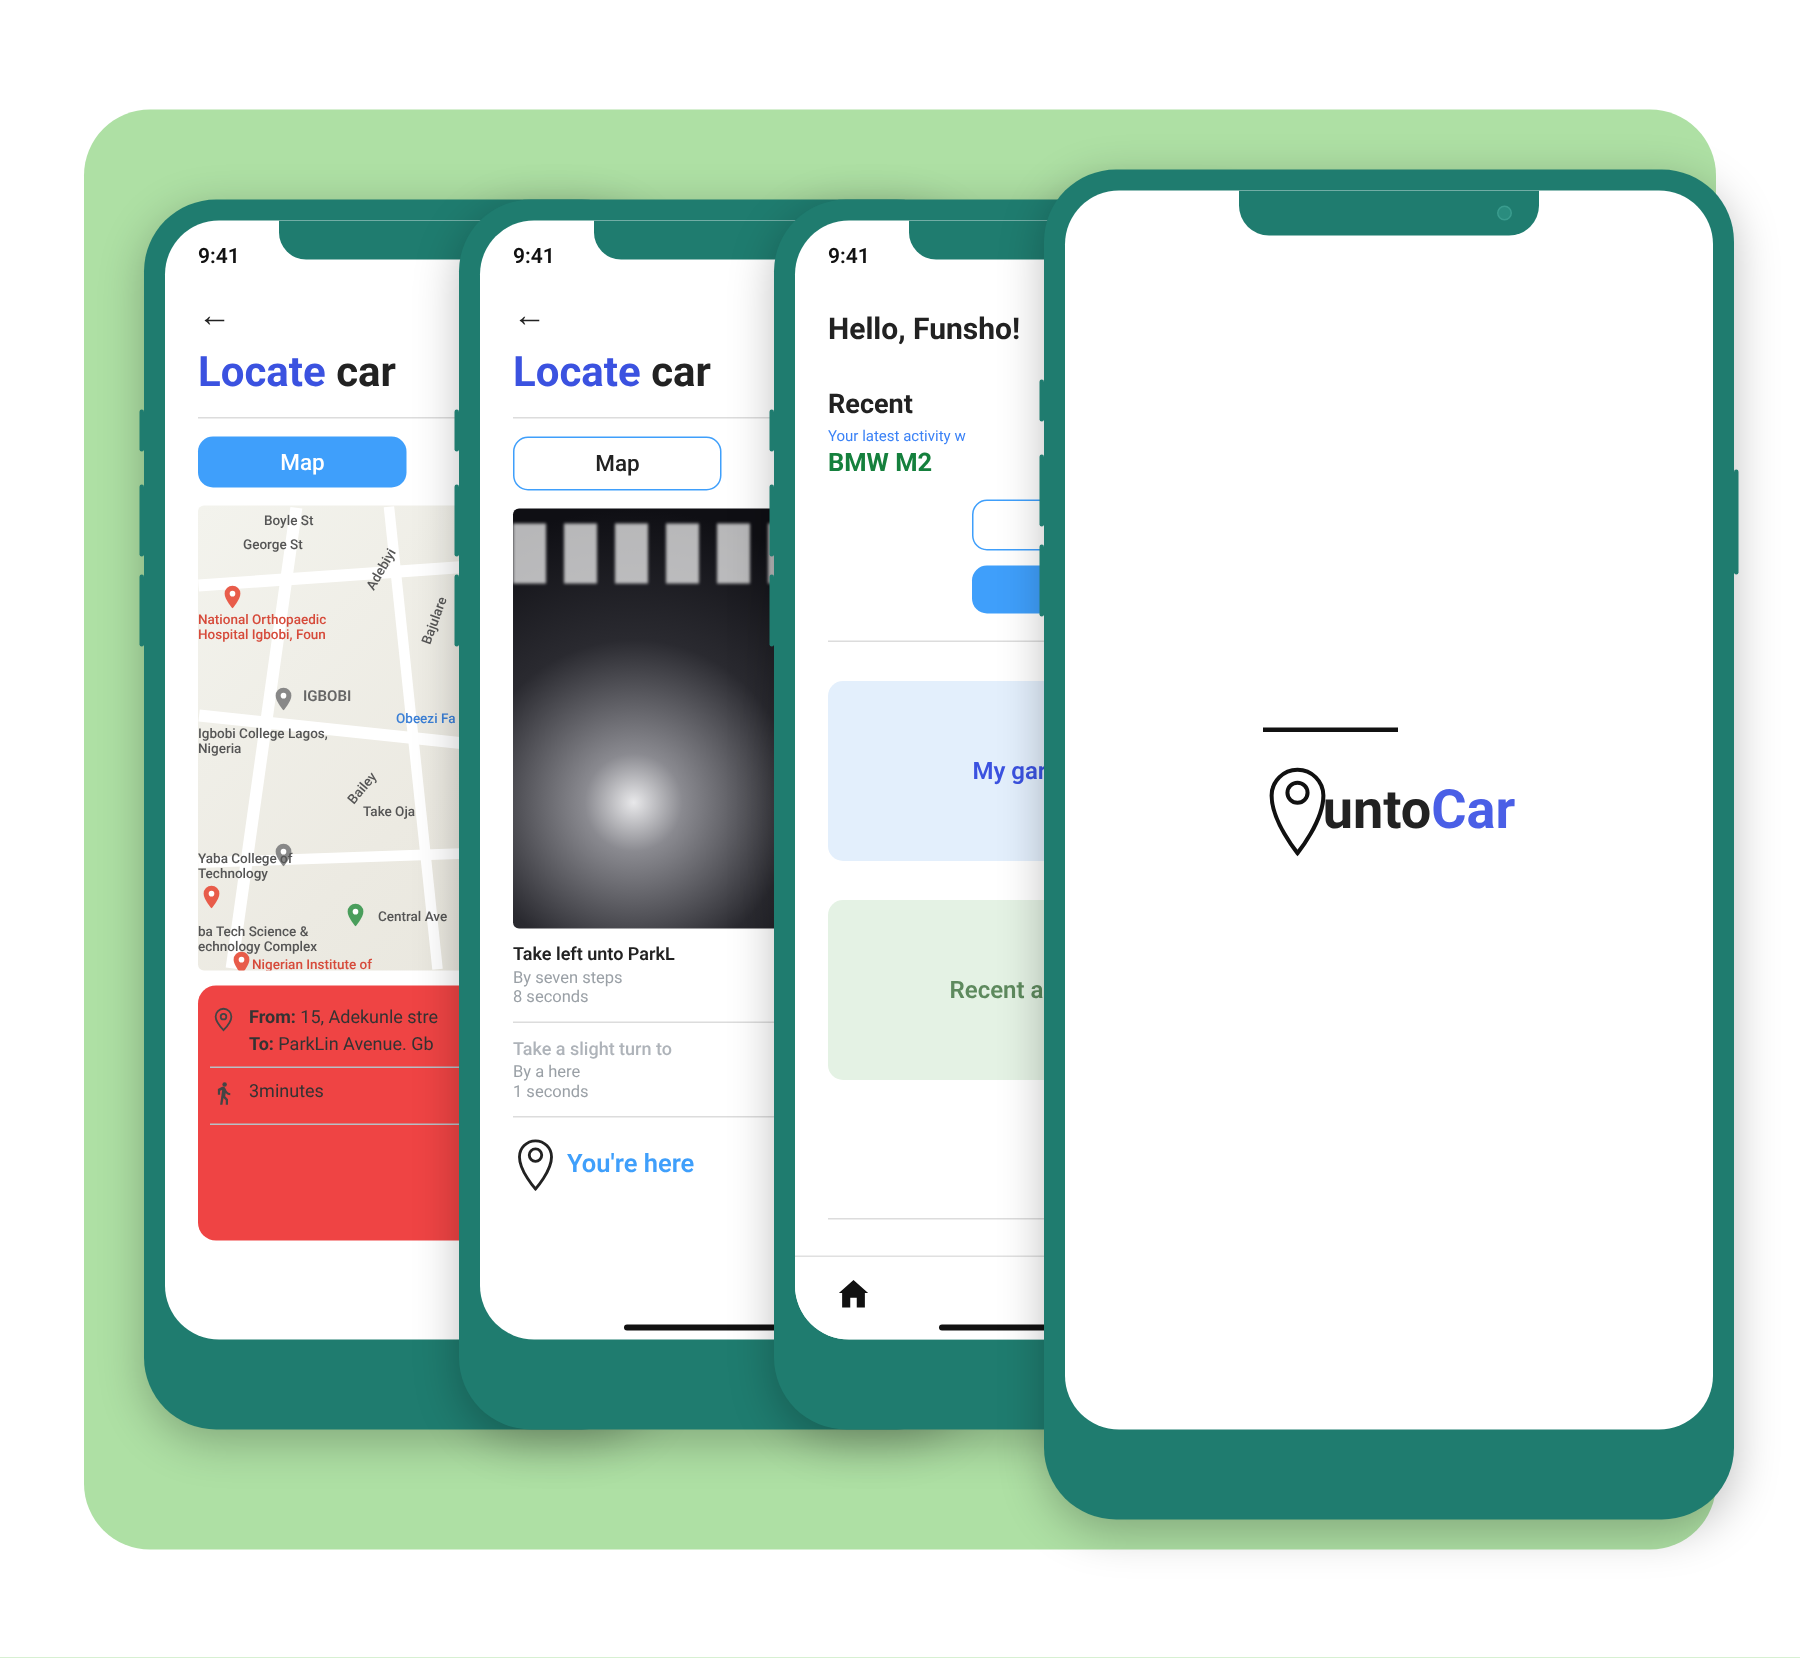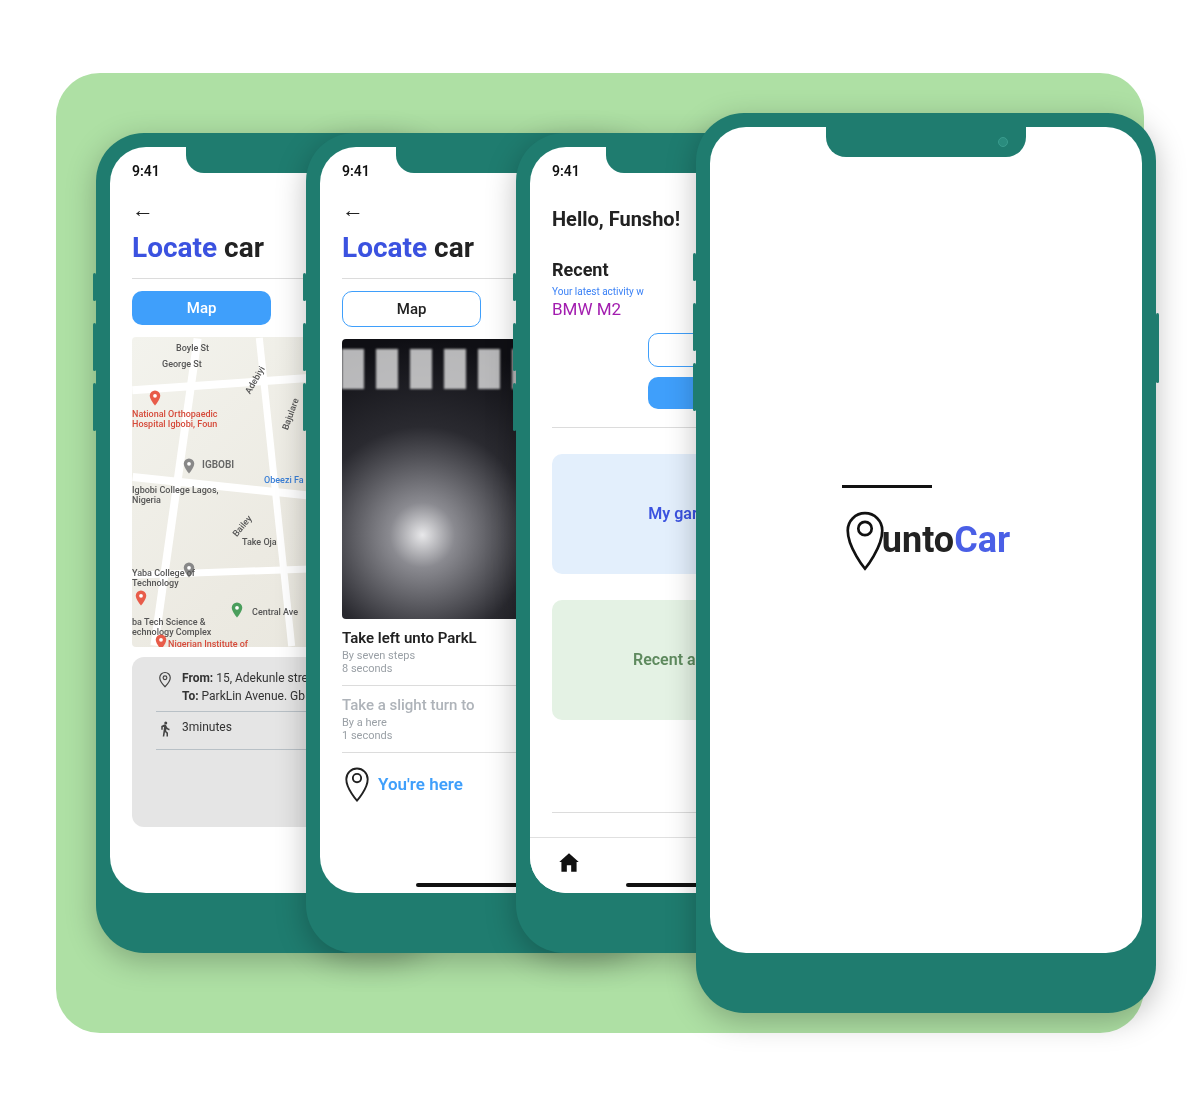--- a/index.html
+++ b/index.html
@@ -34,40 +34,40 @@
 .mapimg .r1{left:0;top:40px;right:0;height:8px;transform:rotate(-4deg)}
 .mapimg .r2{left:40px;top:0;bottom:0;width:8px;transform:rotate(8deg)}
 .mapimg .r3{left:0;top:150px;right:0;height:8px;transform:rotate(6deg)}
 .mapimg .r4{left:140px;top:0;bottom:0;width:7px;transform:rotate(-6deg)}
 .mapimg .r5{left:0;top:230px;right:0;height:7px;transform:rotate(-2deg)}
 .mpin{position:absolute;width:18px;height:18px}
 .mpin svg{width:18px;height:18px}
 .lbl{position:absolute;font-size:9px;color:#555;font-weight:500}
 .lbl.red{color:#d64a3a}
 .lbl.bold{font-weight:600;color:#666;font-size:10px}
-.routebox{background:#e5e5e5;border-radius:12px;margin-top:10px;padding:14px 24px;height:170px;position:relative}
+.routebox{background:#ef4444;border-radius:12px;margin-top:10px;padding:14px 8px;height:170px;position:relative}
 .routebox hr{border:none;border-top:1px solid #b8c0c6;margin:8px 0}
 .rb-line{display:flex;align-items:flex-start;gap:8px;font-size:12px;color:#333}
 .rb-line .ic{width:18px;flex-shrink:0;color:#444}
 .rb-line b{font-weight:700}
 .found-btn{position:absolute;right:-4px;bottom:6px;background:#3044d6;color:#fff;font-size:13px;font-weight:600;padding:10px 14px;border-radius:8px}
 .garagephoto{width:100%;height:280px;border-radius:4px;background:radial-gradient(circle at 30% 70%,#e8e8ea 0%,#8a8a90 12%,#2a2a30 40%,#0f0f14 72%);position:relative;overflow:hidden}
 .garagephoto::before{content:"";position:absolute;left:0;right:0;top:10px;height:40px;background:repeating-linear-gradient(90deg,rgba(255,255,255,.7) 0 22px,transparent 22px 34px);filter:blur(1px)}
 .garagephoto::after{content:"";position:absolute;right:6px;top:44px;width:50px;height:16px;background:#d33;border-radius:2px}
 .dir{border-bottom:1px solid #dcdcdc;padding:10px 0}
-.dir .d1{font-size:15px;font-weight:600;color:#222}
+.dir .d1{font-size:12px;font-weight:600;color:#222}
 .dir .d2{font-size:11px;color:#9aa0a6;margin-top:2px}
 .dir .d3{font-size:11px;color:#9aa0a6}
 .dir.faded .d1{color:#aeb3b9;font-weight:500}
 .here{display:flex;align-items:center;gap:6px;margin-top:12px;color:#3f9ffb;font-size:17px;font-weight:600}
 .here svg{width:30px;height:38px;color:#222}
 .hello{font-size:20px;font-weight:700;color:#222;margin:10px 0 28px}
 .sect{font-size:18px;font-weight:700;color:#222}
 .sub{font-size:10px;color:#3b82f6;margin-top:6px}
-.carname{font-size:17px;font-weight:400;color:#a21caf;margin-top:2px}
+.carname{font-size:17px;font-weight:700;color:#15803d;margin-top:2px}
 .btn-out{display:block;margin:14px 0 0 36%;border:1.5px solid #3f9ffb;border-radius:10px;padding:8px 14px;font-size:14px;color:#222;width:56%;text-align:center}
 .btn-solid{display:block;margin:10px 0 0 36%;background:#3f9ffb;color:#fff;border-radius:10px;padding:8px 14px;font-size:14px;width:56%;text-align:center}
 .tile{width:100%;height:120px;border-radius:10px;display:flex;align-items:center;justify-content:center;font-size:16px;font-weight:600;margin-top:26px}
 .tile.blue{background:#e3effc;color:#3b52e0}
 .tile.green{background:#e4f2e4;color:#5e8a5e}
 .navbar{position:absolute;left:0;right:0;bottom:0;height:56px;border-top:1px solid #e0e0e0;display:flex;align-items:center;padding:0 26px;background:#fff}
 .navbar svg{width:26px;height:26px;color:#111}
 .home-ind{position:absolute;left:50%;bottom:6px;transform:translateX(-50%);width:120px;height:4px;background:#111;border-radius:3px}
 .splash{display:flex;align-items:center;justify-content:center;height:100%}
 .logo{display:flex;align-items:center;position:relative}

